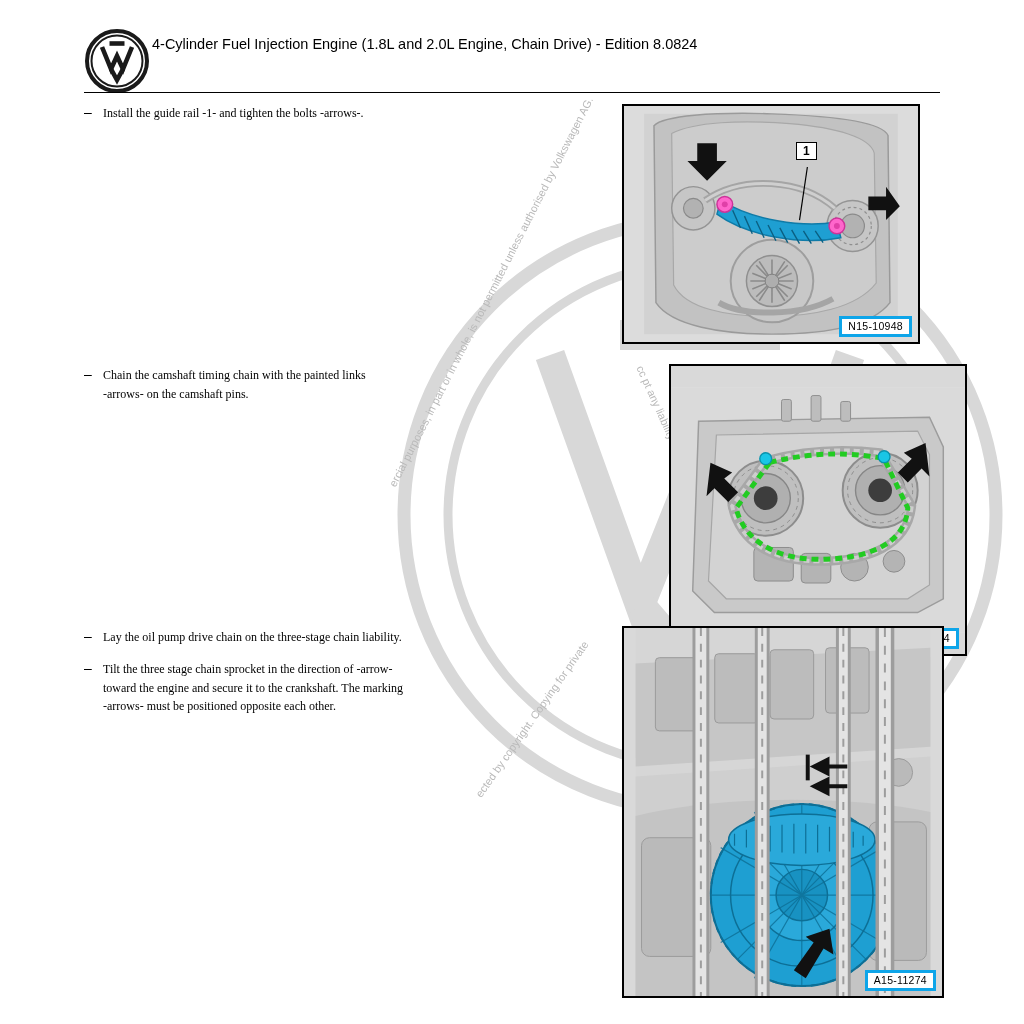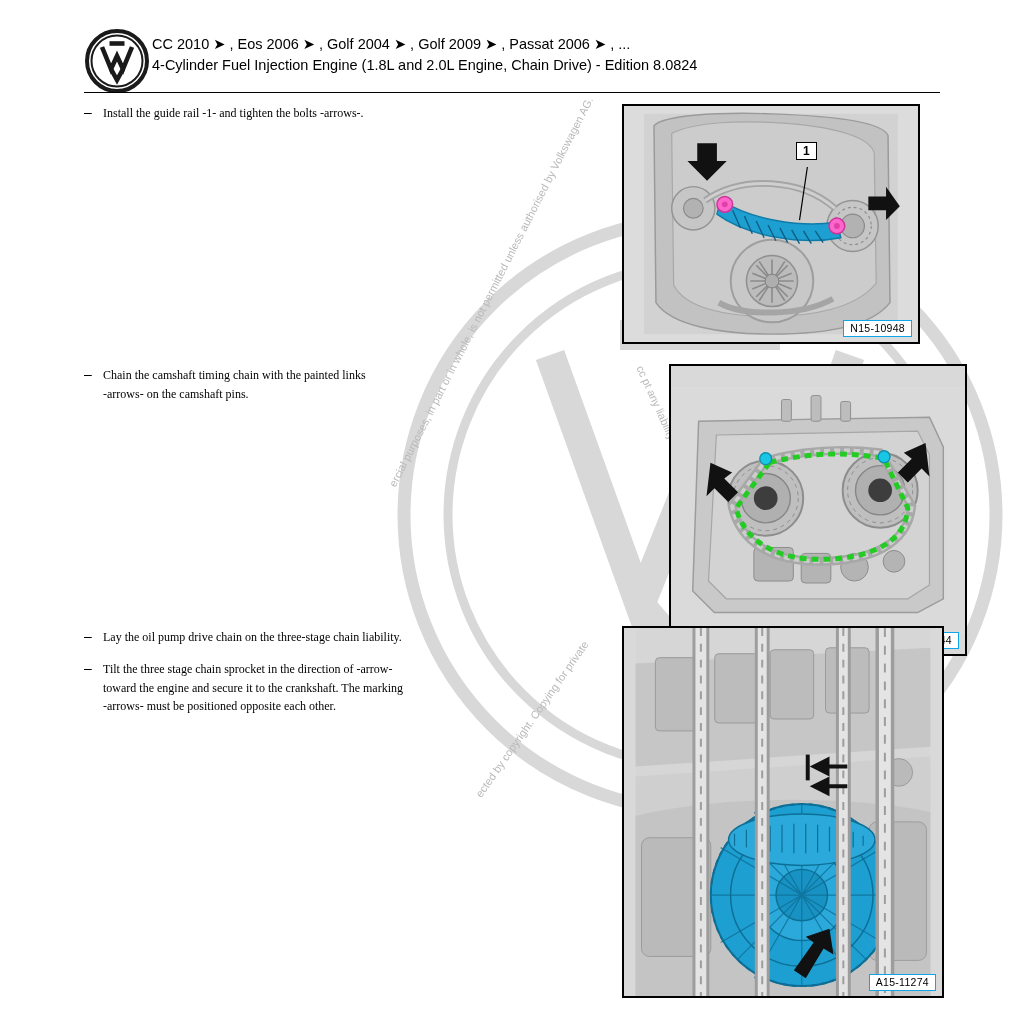--- a/index.html
+++ b/index.html
@@ -112,21 +112,21 @@
     border: 2px solid #000;
     background: #d9d9d9;
     box-sizing: border-box;
     overflow: hidden;
     z-index: 2;
   }
   .fig-id {
     position: absolute;
     right: 6px;
     bottom: 5px;
-    border: 1px solid #0ea5e9;
+    border: 3px solid #0ea5e9;
     background: #ffffff;
     font-size: 10.5px;
     padding: 1px 6px 2px 6px;
     letter-spacing: 0.3px;
     z-index: 5;
   }
   .fig-inner { position:absolute; inset:0; }
   .fig-inner svg { display:block; width:100%; height:100%; }
 
   .callout-box {
@@ -165,21 +165,20 @@
       <circle cx="33" cy="33" r="30" fill="#ffffff" stroke="#1a1a1a" stroke-width="4"></circle>
       <circle cx="33" cy="33" r="25.5" fill="#ffffff" stroke="#1a1a1a" stroke-width="2"></circle>
       <g stroke="#1a1a1a" stroke-width="4.6" fill="none" stroke-linecap="butt" stroke-linejoin="miter">
         <path d="M18 19 L27 41 L33 28 L39 41 L48 19"></path>
         <path d="M25.5 15.5 L40.5 15.5"></path>
         <path d="M27 41 L33 52 L39 41"></path>
       </g>
     </svg>
   </div>
   <div class="header-lines">
-    <div class="header-line">CC 2010 ➤ , Eos 2006 ➤ , Golf 2004 ➤ , Golf 2009 ➤ , Passat 2006 ➤ , ...</div>
     <div class="header-line">4-Cylinder Fuel Injection Engine (1.8L and 2.0L Engine, Chain Drive) - Edition 8.0824</div>
   </div>
 </div>
 <div class="header-rule"></div>
 
 <div class="step" style="left:84px; top:104px; width:500px;">
   <span class="dash">–</span>
   <div class="step-text">Install the guide rail -1- and tighten the bolts -arrows-.</div>
 </div>
 

